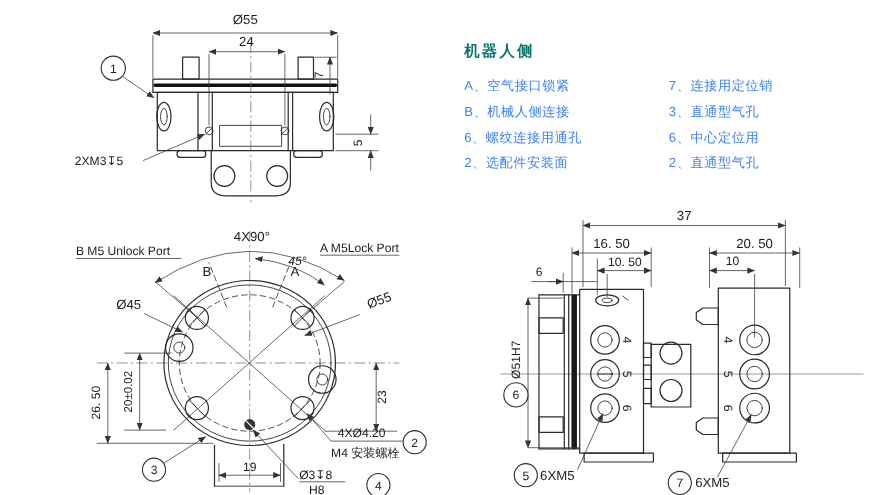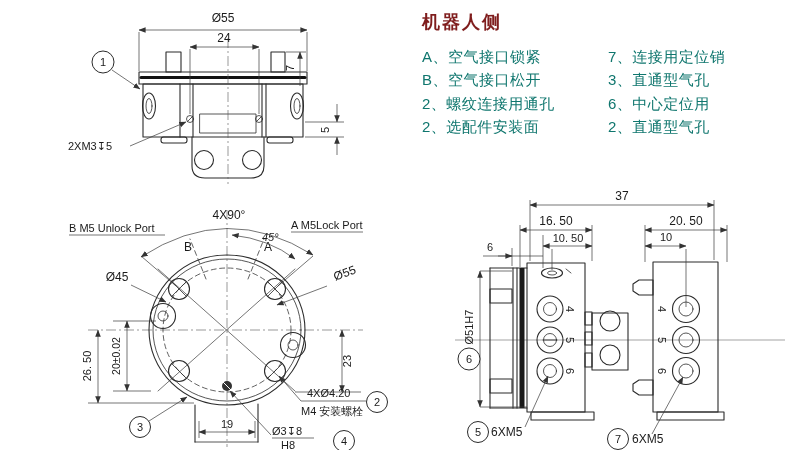--- a/index.html
+++ b/index.html
@@ -16,25 +16,25 @@
   .dim{fill:none;stroke:#3a3a3a;stroke-width:0.7;}
   .cl{fill:none;stroke:#555;stroke-width:0.6;stroke-dasharray:10 3 2 3;}
   .dash{fill:none;stroke:#3a3a3a;stroke-width:0.8;stroke-dasharray:5 3.5;}
   .thick{stroke:#111;stroke-width:3;}
   text{fill:#1b1b1b;font-family:"Liberation Sans", sans-serif;}
   .t11{font-size:11px;}
   .t12{font-size:12px;}
   .t10{font-size:10.5px;}
   .co{fill:#ffffff;stroke:#2b2b2b;stroke-width:1;}
   .legend{position:absolute;left:422px;top:10px;width:345px;}
-  .legend-title{color:#7f1d1d;font-size:18px;font-weight:bold;letter-spacing:2px;}
+  .legend-title{color:#0f766e;font-size:14px;font-weight:bold;letter-spacing:2px;margin-top:28px;}
   .legend-cols{display:flex;margin-top:11px;}
   .legend-col1{width:186px;}
   .legend-col2{flex:1;}
-  .legend-item{font-size:15px;color:#0f766e;line-height:23.4px;white-space:nowrap;letter-spacing:0.5px;}
+  .legend-item{font-size:12px;color:#3b82f6;line-height:23.4px;white-space:nowrap;letter-spacing:0.5px;}
 </style>
 </head>
 <body>
 
 <svg width="0" height="0">
   <defs>
     <marker id="arw" viewBox="0 0 10 10" refX="9.5" refY="5" markerWidth="10" markerHeight="10" orient="auto-start-reverse">
       <path d="M0 1 L10 5 L0 9 z" fill="#333"></path>
     </marker>
   </defs>
@@ -99,22 +99,22 @@
   <text class="t11" x="8" y="150">2XM3↧5</text>
   <circle class="co" cx="43" cy="62" r="11"></circle>
   <text class="t11" x="43" y="66" text-anchor="middle">1</text>
 </svg>
 
 <div class="legend">
   <div class="legend-title">机器人侧</div>
   <div class="legend-cols">
     <div class="legend-col1">
       <div class="legend-item">A、空气接口锁紧</div>
-      <div class="legend-item">B、空气接口松开</div>
-      <div class="legend-item">2、螺纹连接用通孔</div>
+      <div class="legend-item">B、机械人侧连接</div>
+      <div class="legend-item">6、螺纹连接用通孔</div>
       <div class="legend-item">2、选配件安装面</div>
     </div>
     <div class="legend-col2">
       <div class="legend-item">7、连接用定位销</div>
       <div class="legend-item">3、直通型气孔</div>
       <div class="legend-item">6、中心定位用</div>
       <div class="legend-item">2、直通型气孔</div>
     </div>
   </div>
 </div>

